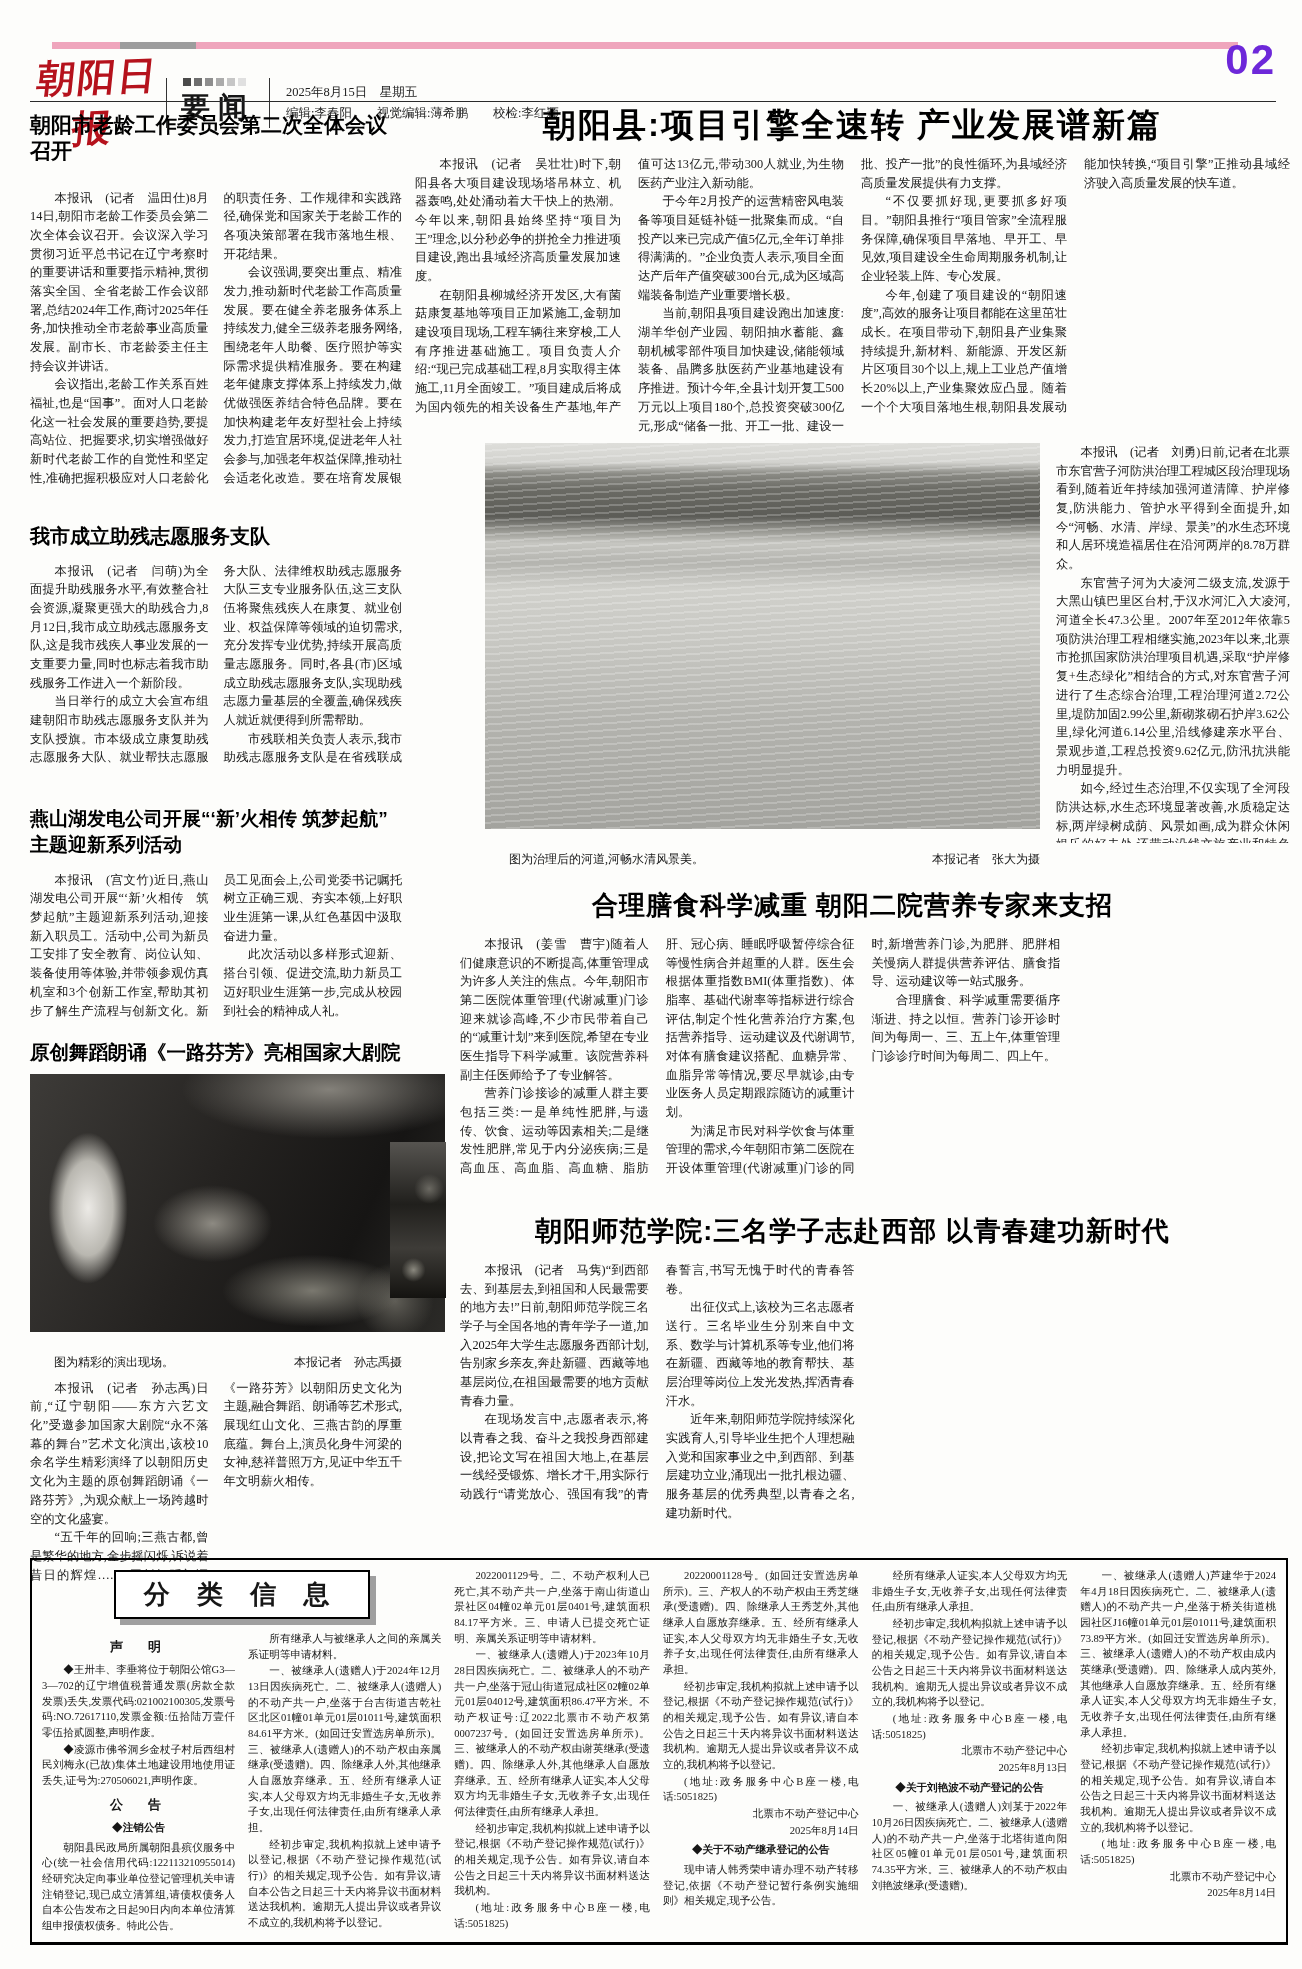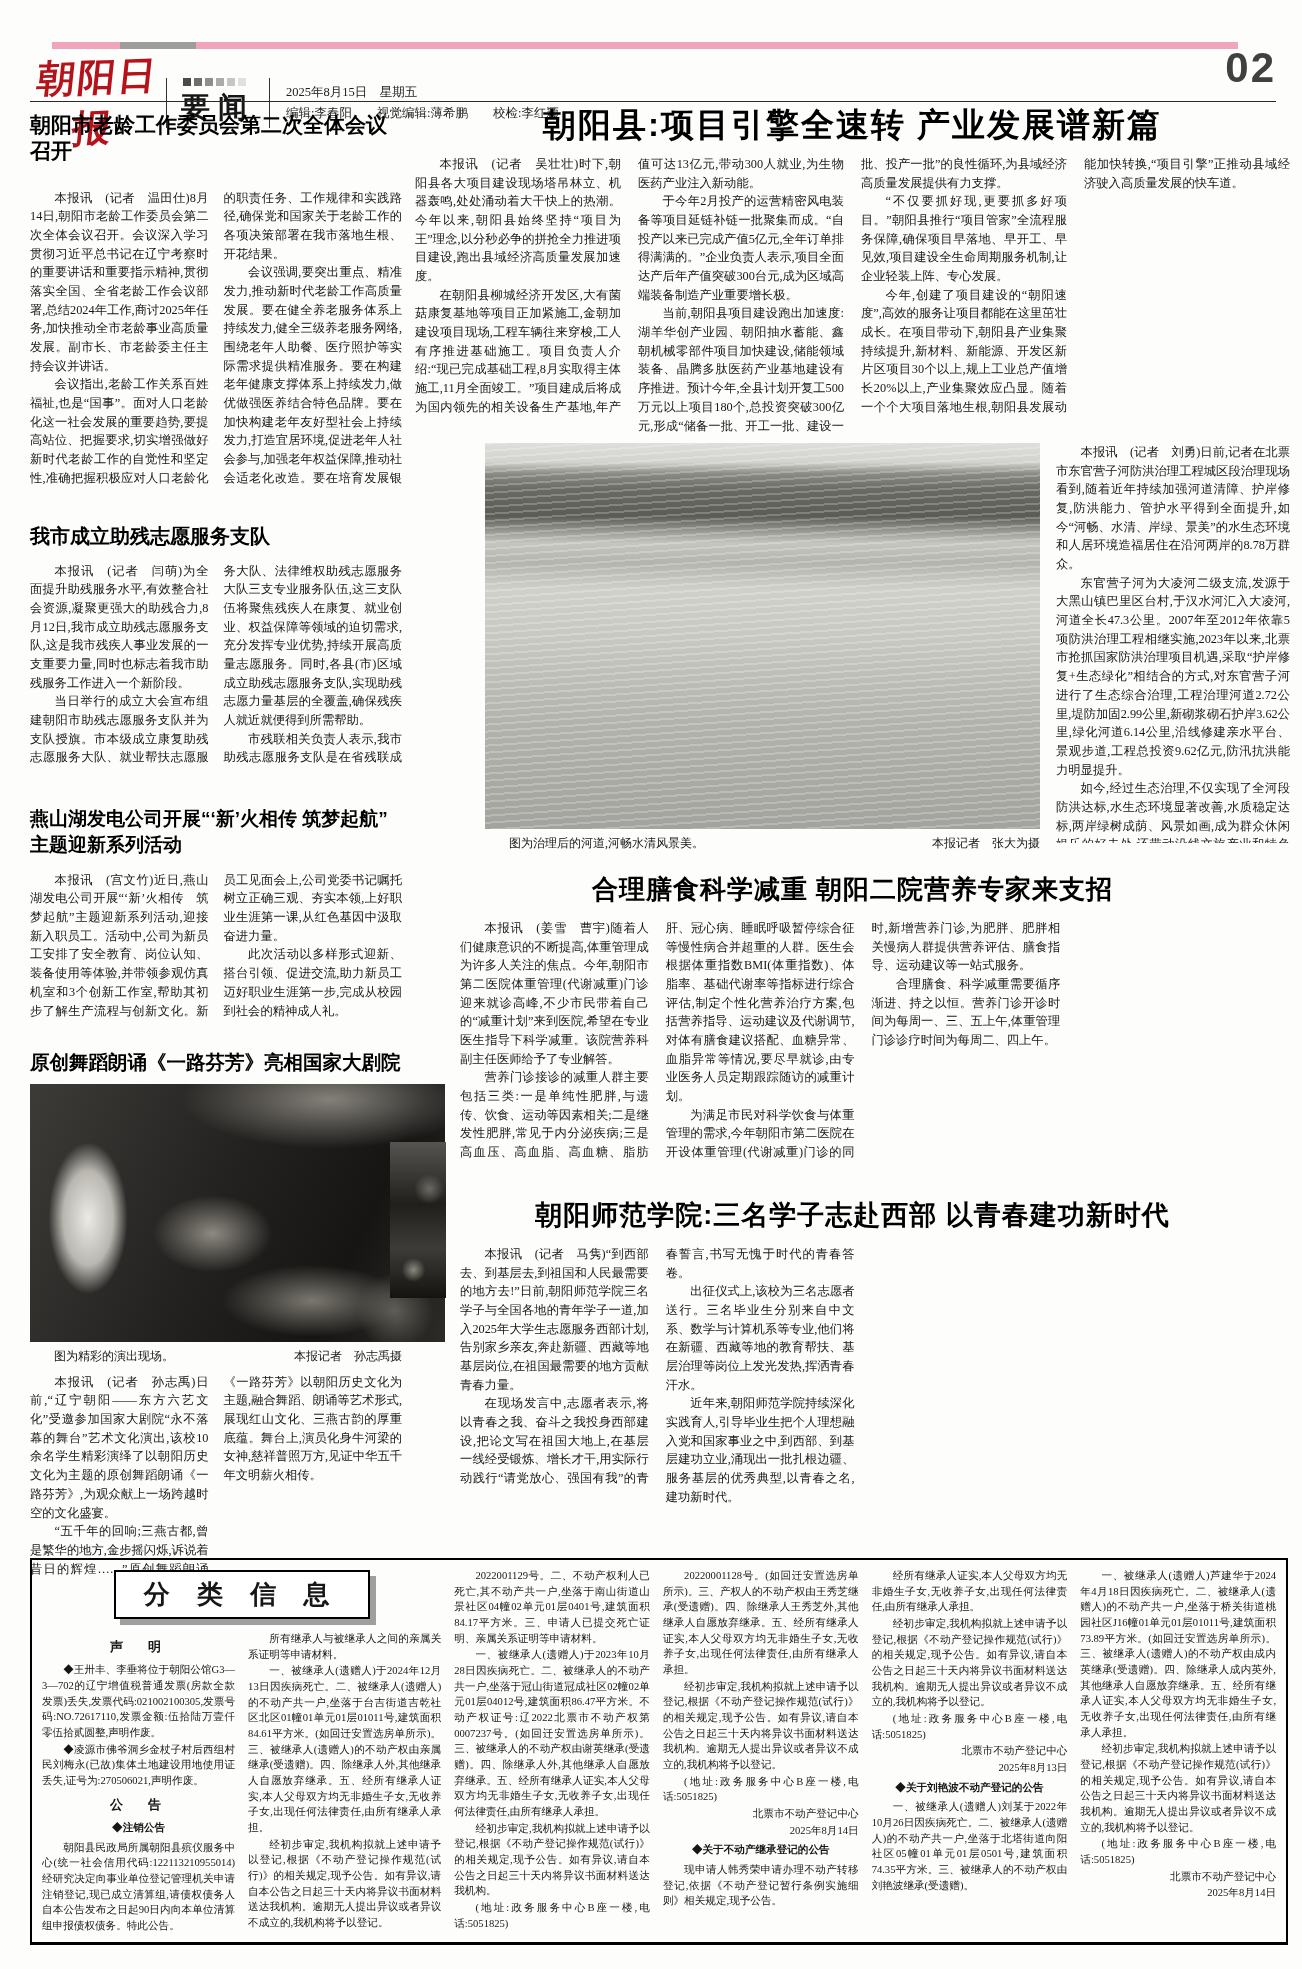--- a/index.html
+++ b/index.html
@@ -14,50 +14,50 @@
   .logo{font-size:38px;font-weight:bold;color:#b5121c;transform:skewX(-8deg) rotate(-2deg);
         letter-spacing:2px;width:130px;text-align:center;font-family:"DejaVu Serif",serif;}
   .section-box{border-left:1.5px solid #333;border-right:1.5px solid #333;
         padding:0 14px;margin-left:6px;text-align:center;}
   .squares{display:flex;gap:3px;margin:0 0 2px 2px;}
   .squares span{width:8px;height:8px;display:inline-block;}
   .sq1{background:#4a4a4a}.sq2{background:#6e6e6e}.sq3{background:#8e8e8e}
   .sq4{background:#ababab}.sq5{background:#c6c6c6}.sq6{background:#e0e0e0}
   .section-label{font-size:29px;font-weight:bold;letter-spacing:8px;font-family:"Liberation Sans",sans-serif;}
   .dateblock{margin-left:16px;font-size:12.5px;line-height:1.7;color:#222;}
-  .page-no{position:absolute;right:0;top:8px;font-size:42px;font-weight:600;color:#404040;
+  .page-no{position:absolute;right:0;top:0;font-size:42px;font-weight:600;color:#6d28d9;
         font-family:"Liberation Sans",sans-serif;letter-spacing:2px;}
   .header-rule{position:absolute;left:30px;top:101px;width:1246px;border-top:1.5px solid #2a2a2a;}
 
   
   p{margin:0;text-indent:2em;}
   .body-txt{font-size:12.3px;line-height:1.52;text-align:justify;}
   .two-col{column-count:2;column-gap:15px;column-fill:auto;overflow:hidden;}
   .four-col{column-count:4;column-gap:17px;column-fill:auto;overflow:hidden;}
   .h-left{font-family:"Liberation Sans",sans-serif;font-weight:bold;color:#000;}
   .h-main{font-family:"Liberation Sans",sans-serif;font-weight:bold;color:#000;text-align:center;}
 
   
   .left-col{position:absolute;left:30px;top:112px;width:372px;}
   .a1-title{font-size:21px;line-height:1.25;margin-bottom:24px;}
   .a1-body{height:300px;}
   .a2-title{font-size:20px;margin-top:34px;margin-bottom:12px;}
   .a2-body{height:210px;}
   .a3-title{font-size:19px;line-height:1.4;margin-top:34px;margin-bottom:12px;}
   .a3-body{height:168px;}
-  .a4-title{font-size:19.5px;margin-top:10px;margin-bottom:8px;}
+  .a4-title{font-size:19.5px;margin-bottom:8px;}
   .stage-photo{width:415px;height:258px;position:relative;z-index:1;
      background:
        radial-gradient(ellipse 55px 105px at 14% 52%, #eceae6 0%, #b9b7b0 45%, rgba(0,0,0,0) 72%),
        radial-gradient(ellipse 85px 55px at 44% 58%, #8d8a82 0%, rgba(0,0,0,0) 70%),
        radial-gradient(ellipse 120px 48px at 68% 84%, #7a786f 0%, rgba(0,0,0,0) 75%),
        radial-gradient(circle 55px at 88% 88%, #5f5d56 0%, rgba(0,0,0,0) 70%),
        radial-gradient(ellipse 210px 70px at 72% 6%, #84817a 0%, rgba(0,0,0,0) 70%),
        linear-gradient(115deg,#3d3b38 0%,#242220 45%,#161514 75%,#2c2b28 100%);}
-  .caption-row{display:flex;justify-content:space-between;font-size:12px;margin-top:6px;text-align:right;}
+  .caption-row{display:flex;justify-content:space-between;font-size:12px;margin-top:22px;text-align:right;}
   .caption-row .cap{text-indent:2em;}
   .a4-body{height:222px;margin-top:8px;}
 
   
   .right-col{position:absolute;left:415px;top:104px;width:875px;}
   .m1-title{font-size:33px;letter-spacing:2px;line-height:1.3;margin-bottom:8px;}
   .m1-body{height:288px;}
   .m2-title{font-size:27px;letter-spacing:1px;margin-top:10px;margin-bottom:6px;padding-left:90px;}
   .m2-row{display:flex;align-items:flex-start;}
   .m2-photo-wrap{margin-left:70px;width:555px;flex:0 0 555px;}

